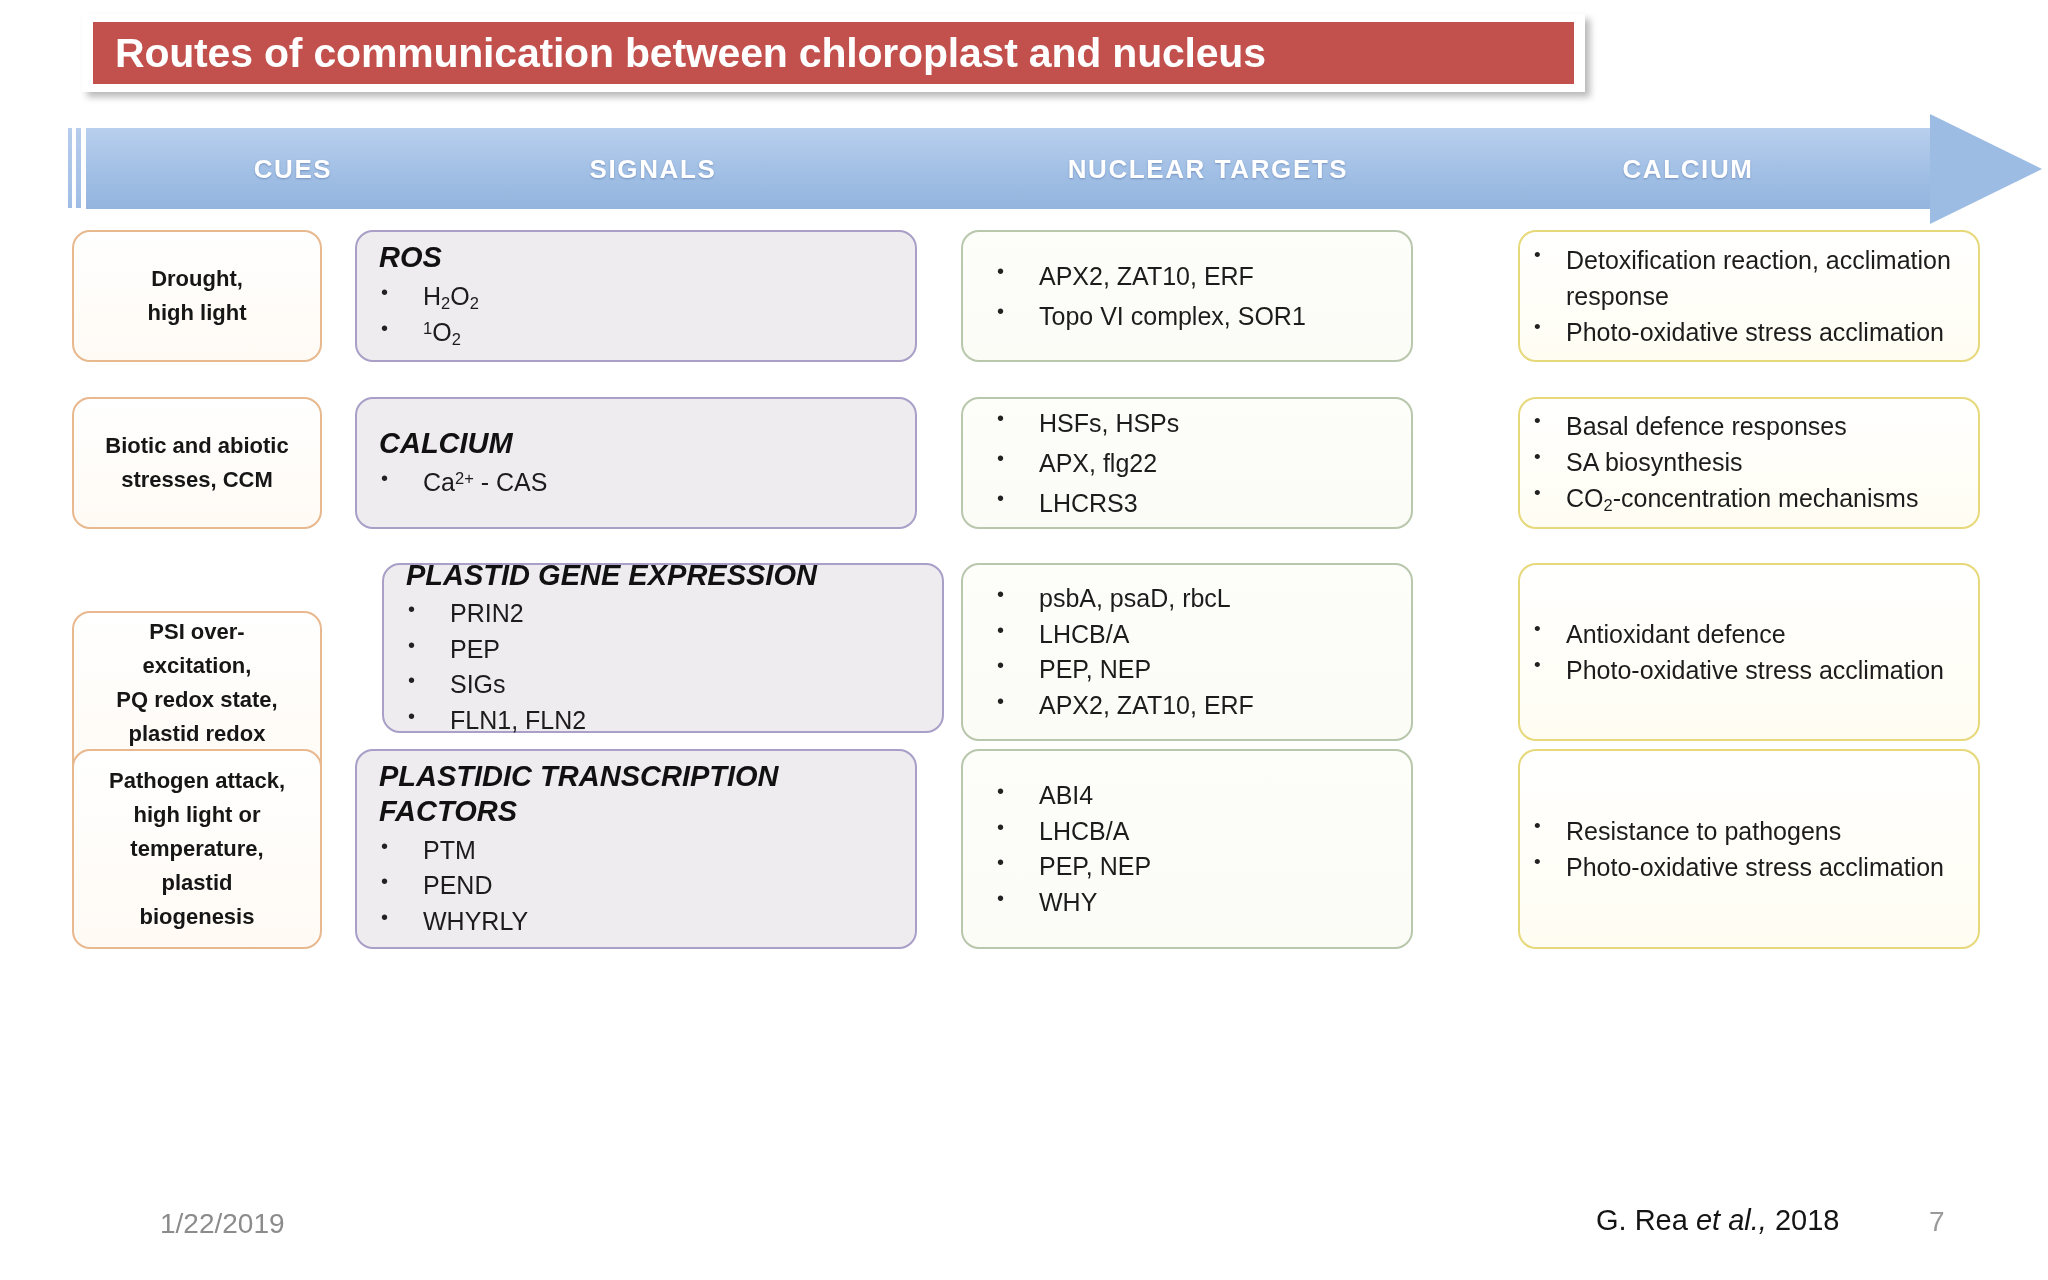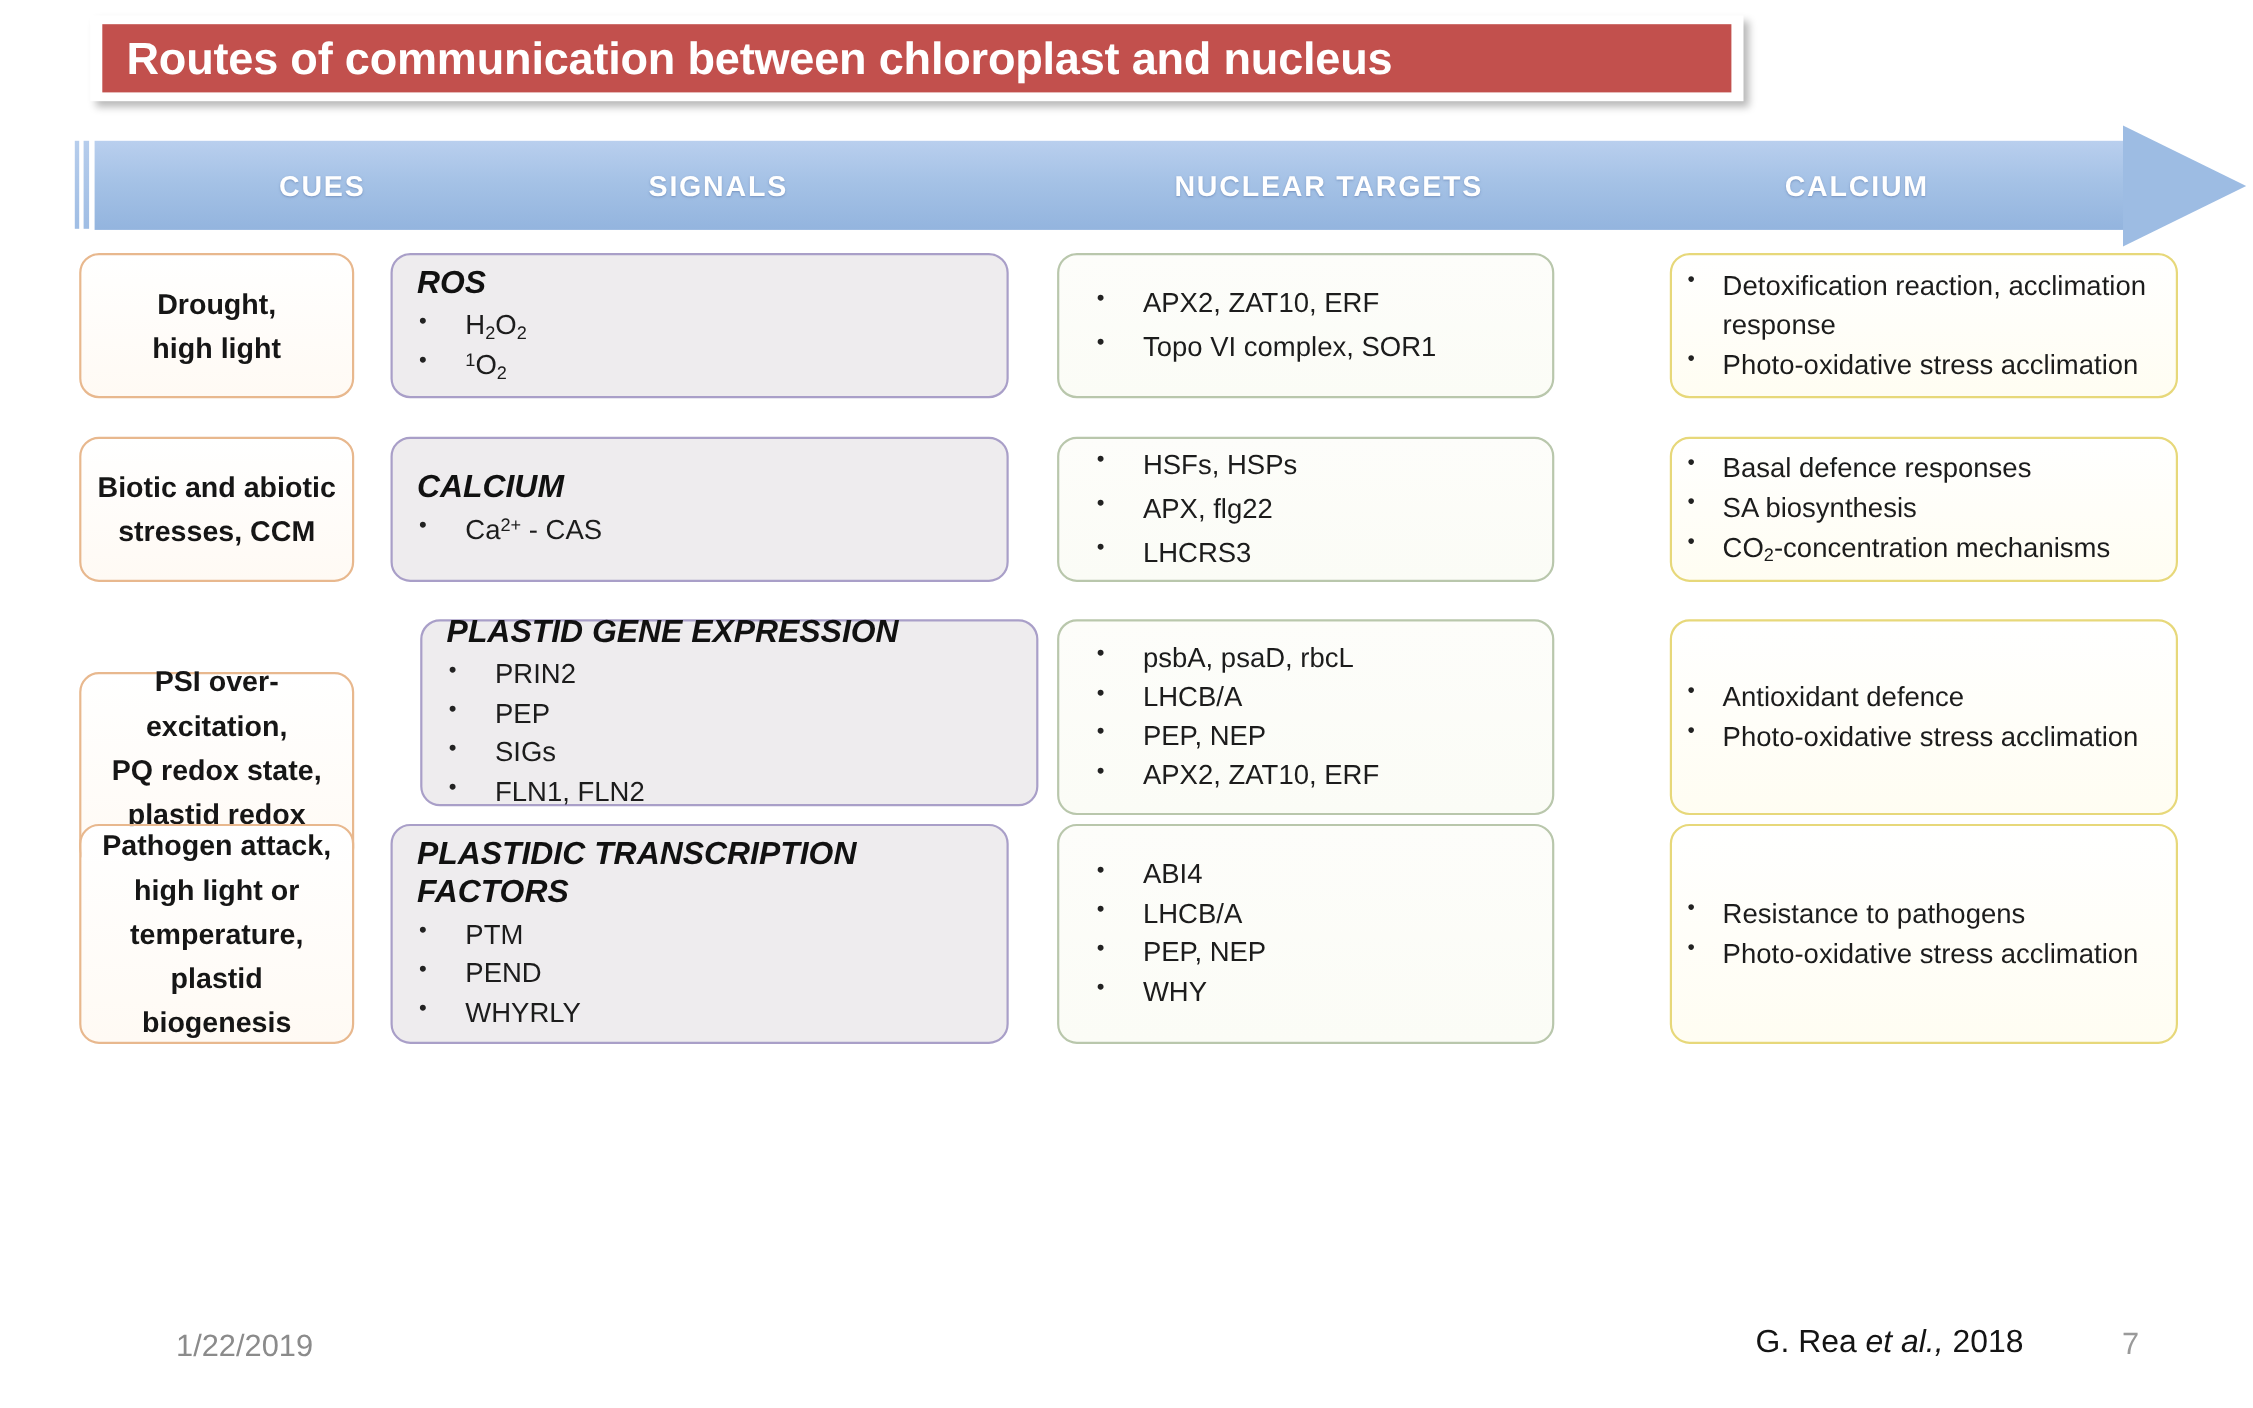--- a/index.html
+++ b/index.html
@@ -136,21 +136,21 @@
     border-color: #b9c7ac;
     background: linear-gradient(180deg,#fdfdfa 0%,#fbfcf6 100%);
   }
   .cell.outcome {
     border-color: #e7d87a;
     background: linear-gradient(180deg,#ffffff 0%,#fffdf2 100%);
   }
 
   .cues-text {
     text-align: center;
-    font-size: 26px;
+    font-size: 22px;
     font-weight: bold;
     color: #161616;
     line-height: 1.55;
     padding: 6px 8px;
   }
 
   .sig-title {
     font-size: 29px;
     font-weight: bold;
     font-style: italic;

